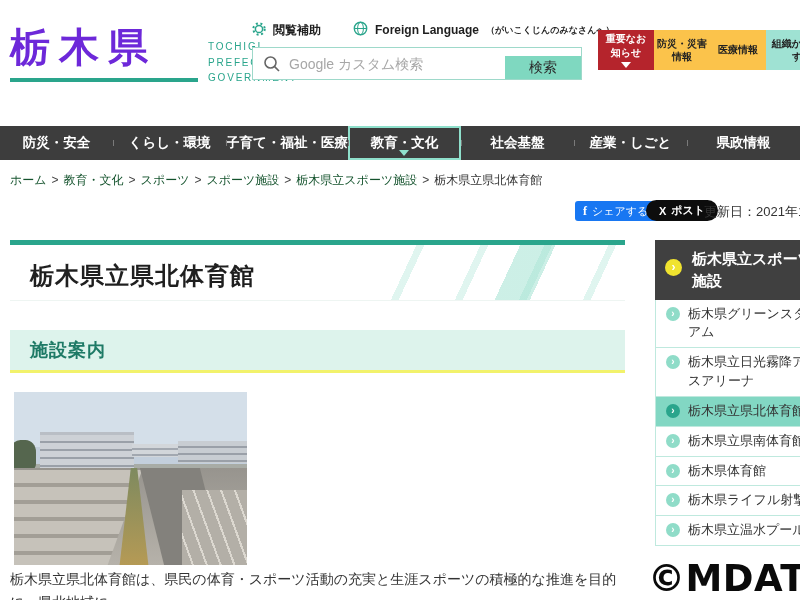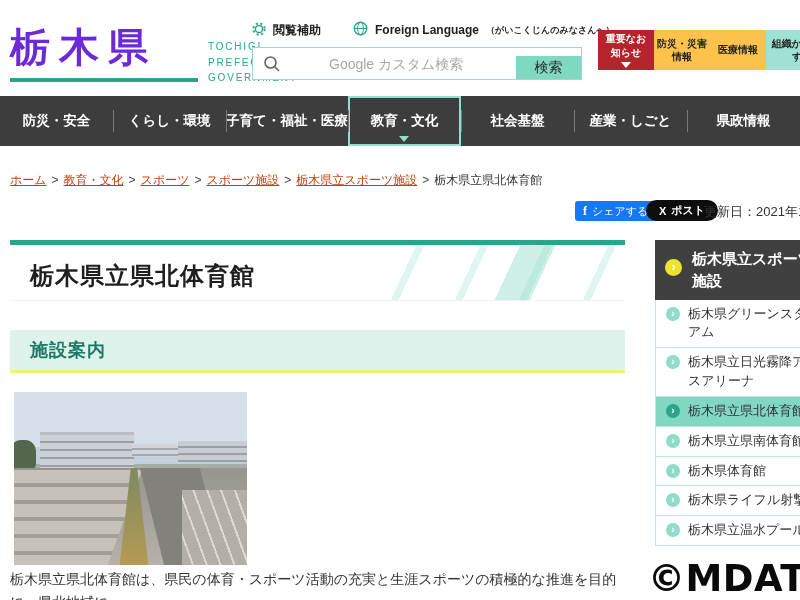--- a/index.html
+++ b/index.html
@@ -12,43 +12,43 @@
 
   
   .logo-title { position:absolute; left:10px; top:20px; font-size:40px; font-weight:bold; letter-spacing:9px; color:#6d28d9; white-space:nowrap; }
   .logo-sub { position:absolute; left:208px; top:39px; color:#2aa58c; font-size:10px; font-weight:normal; letter-spacing:1.8px; line-height:1.55; }
   .logo-underline { position:absolute; left:10px; top:78px; width:188px; height:4px; background:#2aa58c; }
 
   .utility { position:absolute; left:252px; top:21px; display:flex; align-items:center; gap:7px; font-size:12px; font-weight:bold; color:#1f1f1f; white-space:nowrap; }
   .utility .note { font-size:9px; color:#1f1f1f; }
   .util-gap { width:18px; }
 
-  .search-box { position:absolute; left:252px; top:47px; width:330px; height:33px; display:flex; border:1px solid #9ed9ca; background:#fff;padding-left:40px; }
+  .search-box { position:absolute; left:252px; top:47px; width:330px; height:33px; display:flex; border:1px solid #9ed9ca; background:#fff; }
   .search-icon-wrap { position:absolute; left:10px; top:7px; }
   .search-input { flex:1; border:none; outline:none; padding:0 6px 0 36px; font-size:14px; color:#333; background:transparent; }
   .search-input::placeholder { color:#a7a7a7; }
   .search-btn { width:76px; border:none; background:#7fd8c0; font-size:14px; color:#2b2b2b; cursor:pointer; font-family:inherit;margin-top:8px; }
 
   .quick-links { position:absolute; left:598px; top:30px; height:53px; display:flex; }
   .quick { width:56px; height:40px; display:flex; flex-direction:column; align-items:center; justify-content:center; text-align:center; font-size:10px; font-weight:bold; line-height:1.35; padding:0 3px; cursor:pointer; }
   .quick.red { background:#b5242c; color:#fff; }
   .quick.yellow { background:#fbc34b; color:#222; }
   .quick.teal { background:#9fe2d3; color:#222; width:62px; }
   .caret-down { width:0; height:0; border-left:5px solid transparent; border-right:5px solid transparent; border-top:6px solid #fff; margin-top:3px; }
 
   
-  .nav { position:absolute; left:0; top:96px; width:800px; height:50px; background:#3d3d3d; display:flex; }
+  .nav { position:absolute; left:0; top:126px; width:800px; height:34px; background:#3d3d3d; display:flex; }
   .nav-item { flex:1; position:relative; display:flex; align-items:center; justify-content:center; color:#fff; font-size:13.5px; font-weight:bold; cursor:pointer; white-space:nowrap; }
   .nav-item + .nav-item::before { content:""; position:absolute; left:0; top:14px; bottom:14px; width:1px; background:#7a7a7a; }
   .nav-item.active { box-shadow: inset 0 0 0 2px #8fe0cc; }
   .nav-caret { position:absolute; bottom:4px; left:50%; margin-left:-5px; width:0; height:0; border-left:5px solid transparent; border-right:5px solid transparent; border-top:6px solid #8fe0cc; }
 
   
   .breadcrumb { position:absolute; left:10px; top:172px; font-size:12px; color:#333; white-space:nowrap; }
-  .bc-link { color:#c2410c; text-decoration:underline; cursor:pointer; }
+  .bc-link { color:#14532d; cursor:pointer; }
   .bc-sep { margin:0 5px; color:#444; }
 
   
   .fb-btn { position:absolute; left:575px; top:201px; height:20px; background:#1877f2; color:#fff; border-radius:3px; font-size:11px; display:flex; align-items:center; padding:0 8px; gap:5px; cursor:pointer; }
   .fb-f { font-weight:bold; font-size:12px; font-family:"Liberation Serif",serif; }
   .x-btn { position:absolute; left:646px; top:200px; height:21px; border-radius:11px; background:#0d0d0d; color:#fff; font-size:11px; font-weight:bold; display:flex; align-items:center; padding:0 13px; gap:5px; cursor:pointer; }
   .updated { position:absolute; left:704px; top:203px; font-size:13px; color:#333; white-space:nowrap; }
 
   
   .title-block { position:absolute; left:10px; top:240px; width:615px; height:61px; border-top:5px solid #2aa58c; background:#fff; overflow:hidden; border-bottom:1px solid #eef5f2; }

